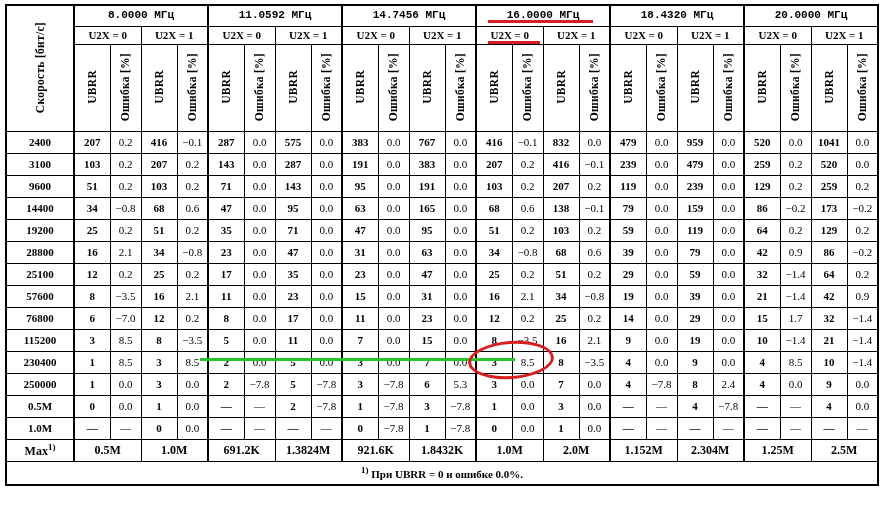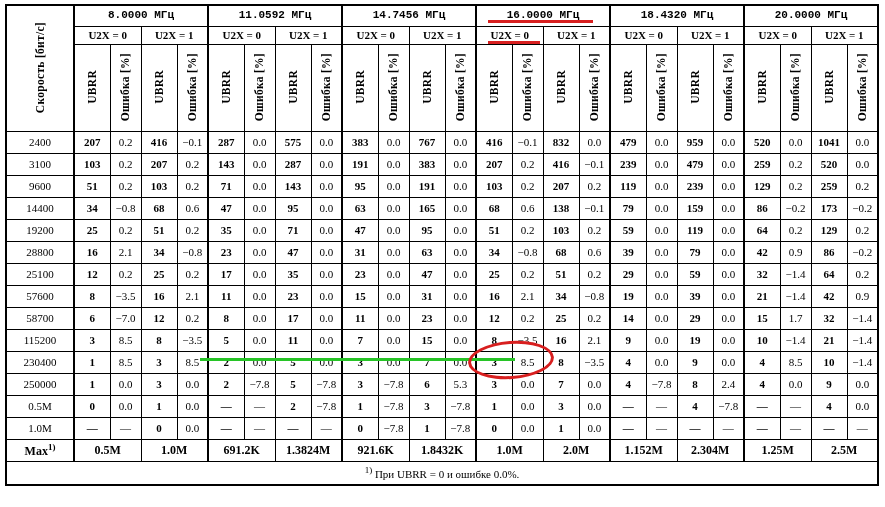--- a/index.html
+++ b/index.html
@@ -55,21 +55,21 @@
     letter-spacing:0.3px;
   }
   .speedhdr{
     font-weight:bold;
     font-size:11px;
     width:68px;
   }
   .speedhdr .rot{ font-size:11.5px; }
 
   td.speed{
-    font-weight:normal;
+    font-weight:bold;
     font-size:12px;
     text-align:left;
     padding-left:5px;
     height:21px;
   }
   td.val{
     font-size:12px;
     height:21px;
   }
   td.bold{ font-weight:bold; }
@@ -78,21 +78,21 @@
   .gsep{ border-left:2px solid #000 !important; }
 
   tr.maxrow td{ font-weight:bold; font-size:12px; height:21px;margin-left:48px; }
   tr.maxrow td.speed{ font-weight:bold; }
 
   .foot{
     text-align:left;
     font-size:12px;
     padding:3px 0 3px 18px;
     height:22px;
-    font-weight:normal;
+    font-weight:bold;
     margin-top:38px;
   }
   .foot sup{ font-size:9px; }
 
   
   .ann{ position:absolute; pointer-events:none; }
   #red-underline{
     left:488px; top:20px; width:105px; height:3px;
     background:#d81f1f;
   }
@@ -413,21 +413,21 @@
           <td class="val gsep bold">19</td>
           <td class="val">0.0</td>
           <td class="val bold">39</td>
           <td class="val">0.0</td>
           <td class="val gsep bold">21</td>
           <td class="val">−1.4</td>
           <td class="val bold">42</td>
           <td class="val">0.9</td>
         </tr>
         <tr>
-          <td class="speed">58700</td>
+          <td class="speed">76800</td>
           <td class="val gsep bold">6</td>
           <td class="val">−7.0</td>
           <td class="val bold">12</td>
           <td class="val">0.2</td>
           <td class="val gsep bold">8</td>
           <td class="val">0.0</td>
           <td class="val bold">17</td>
           <td class="val">0.0</td>
           <td class="val gsep bold">11</td>
           <td class="val">0.0</td>

